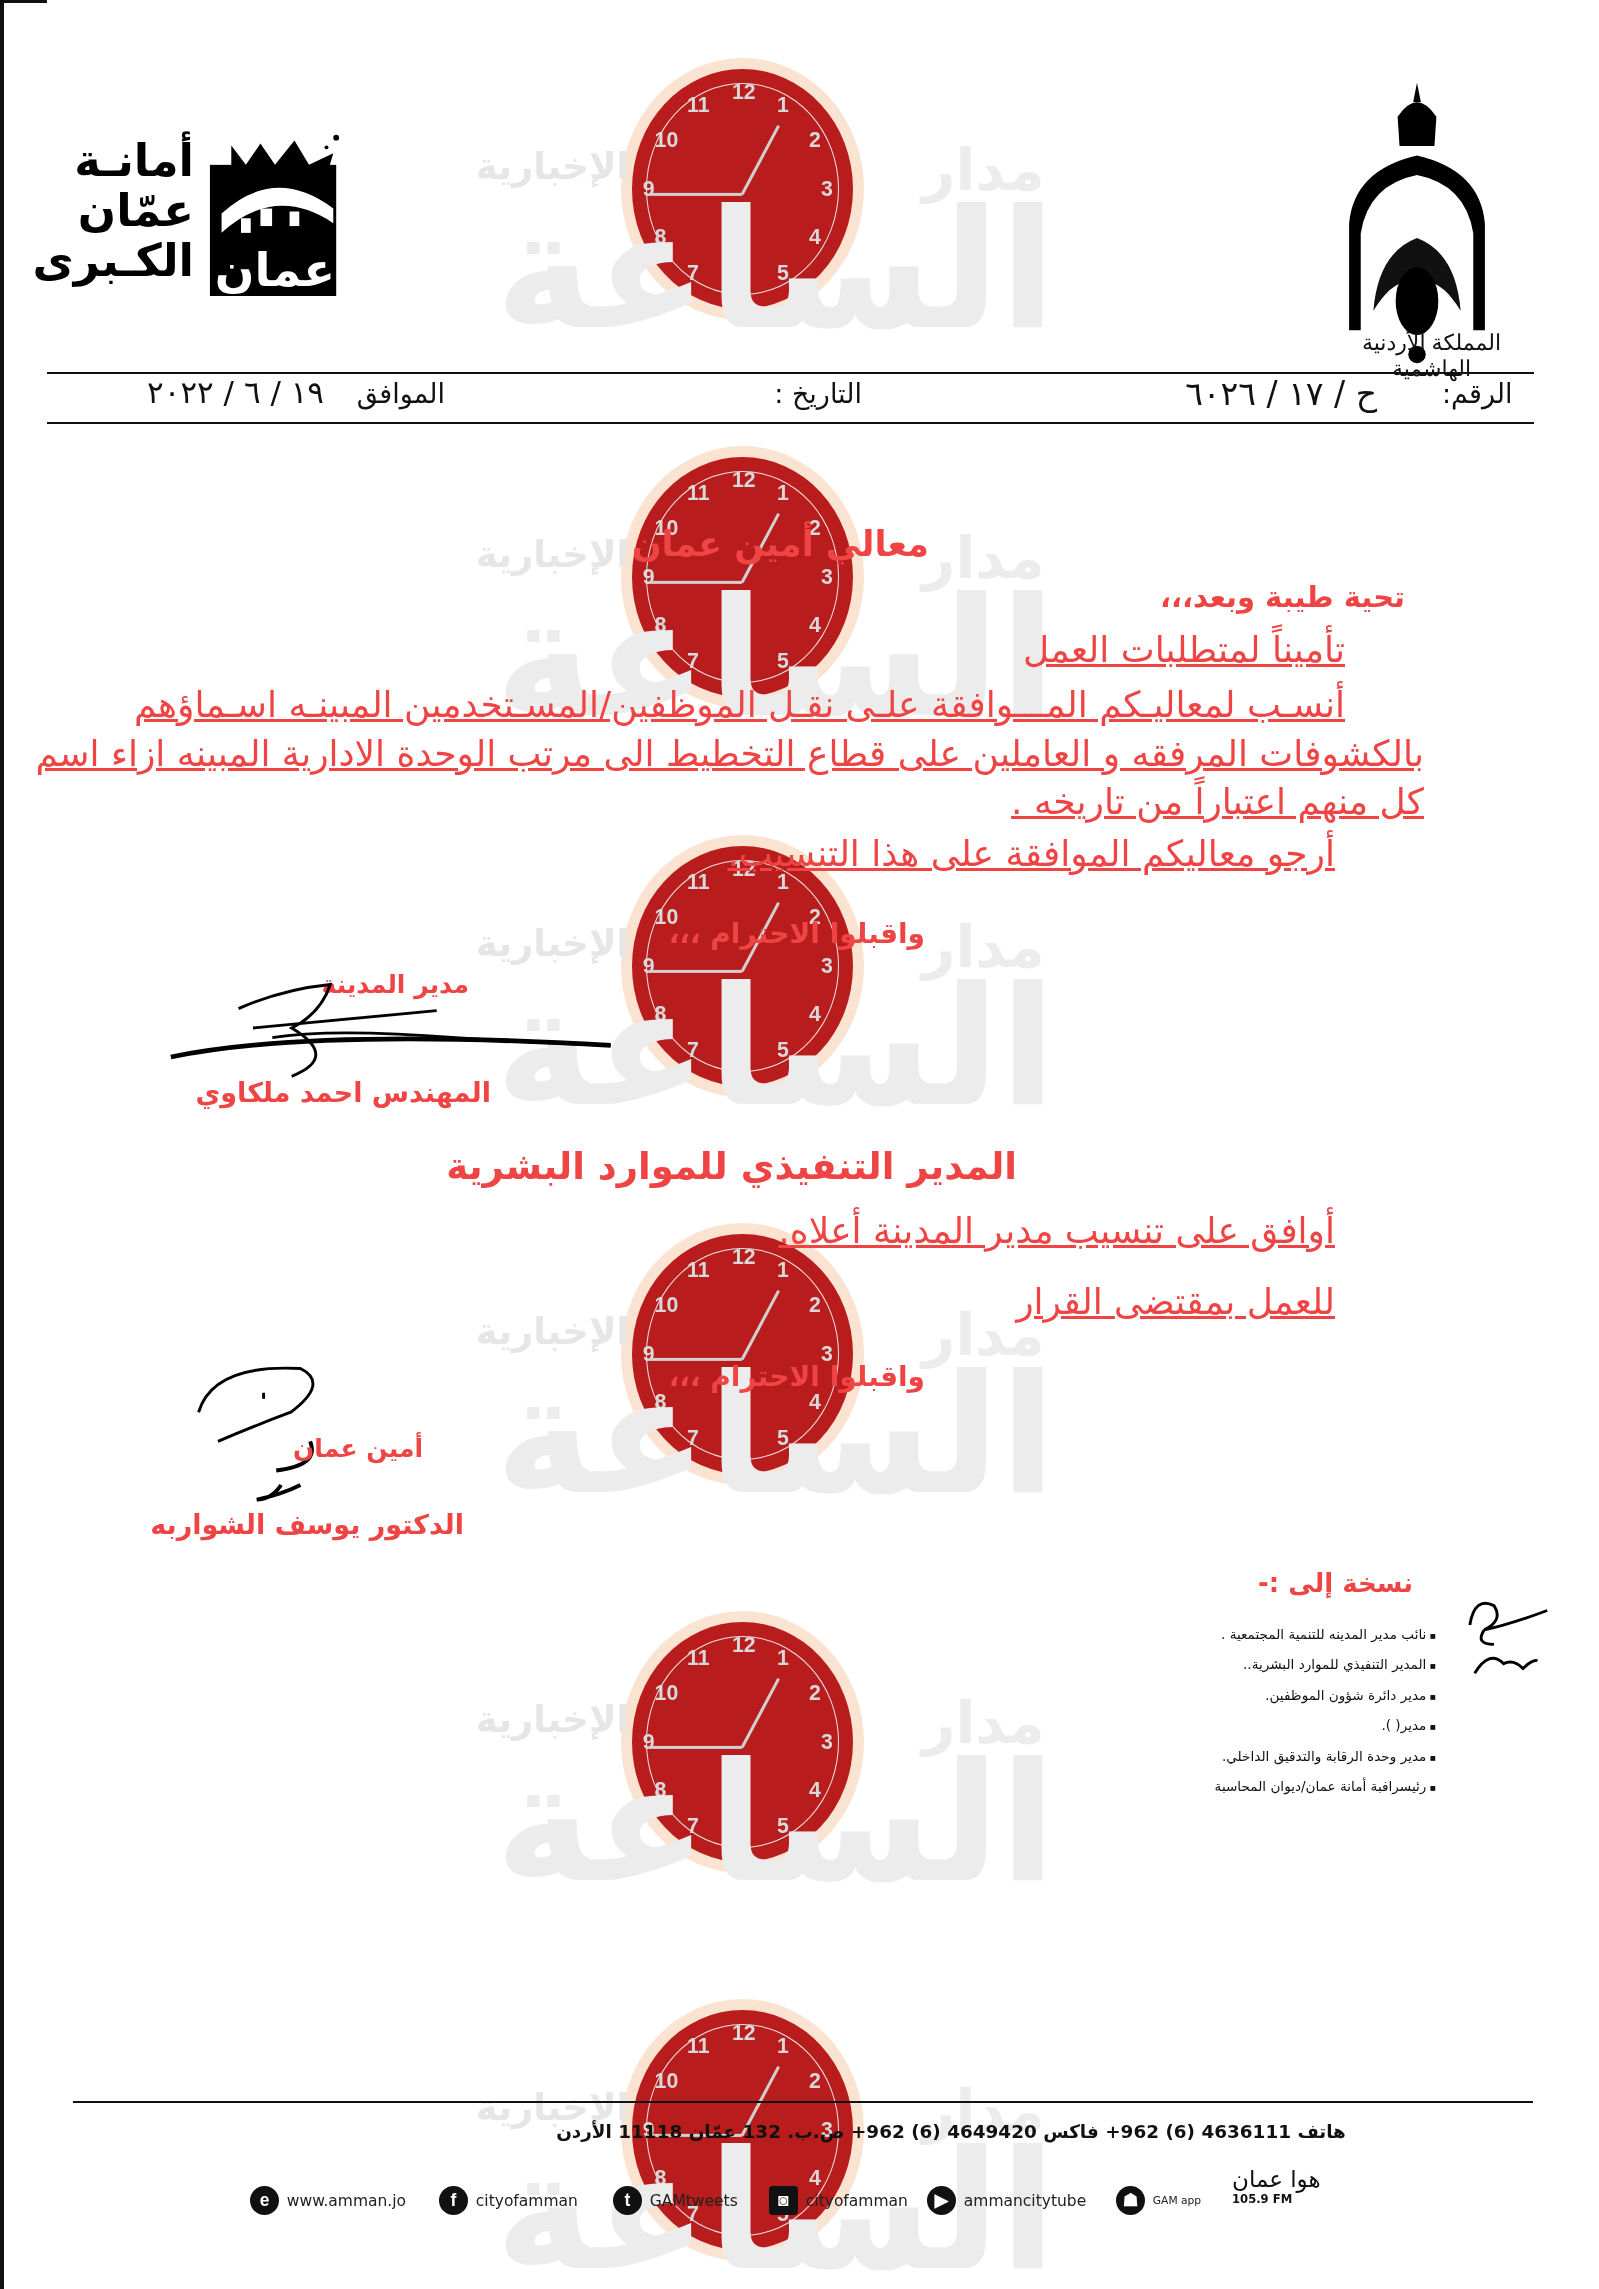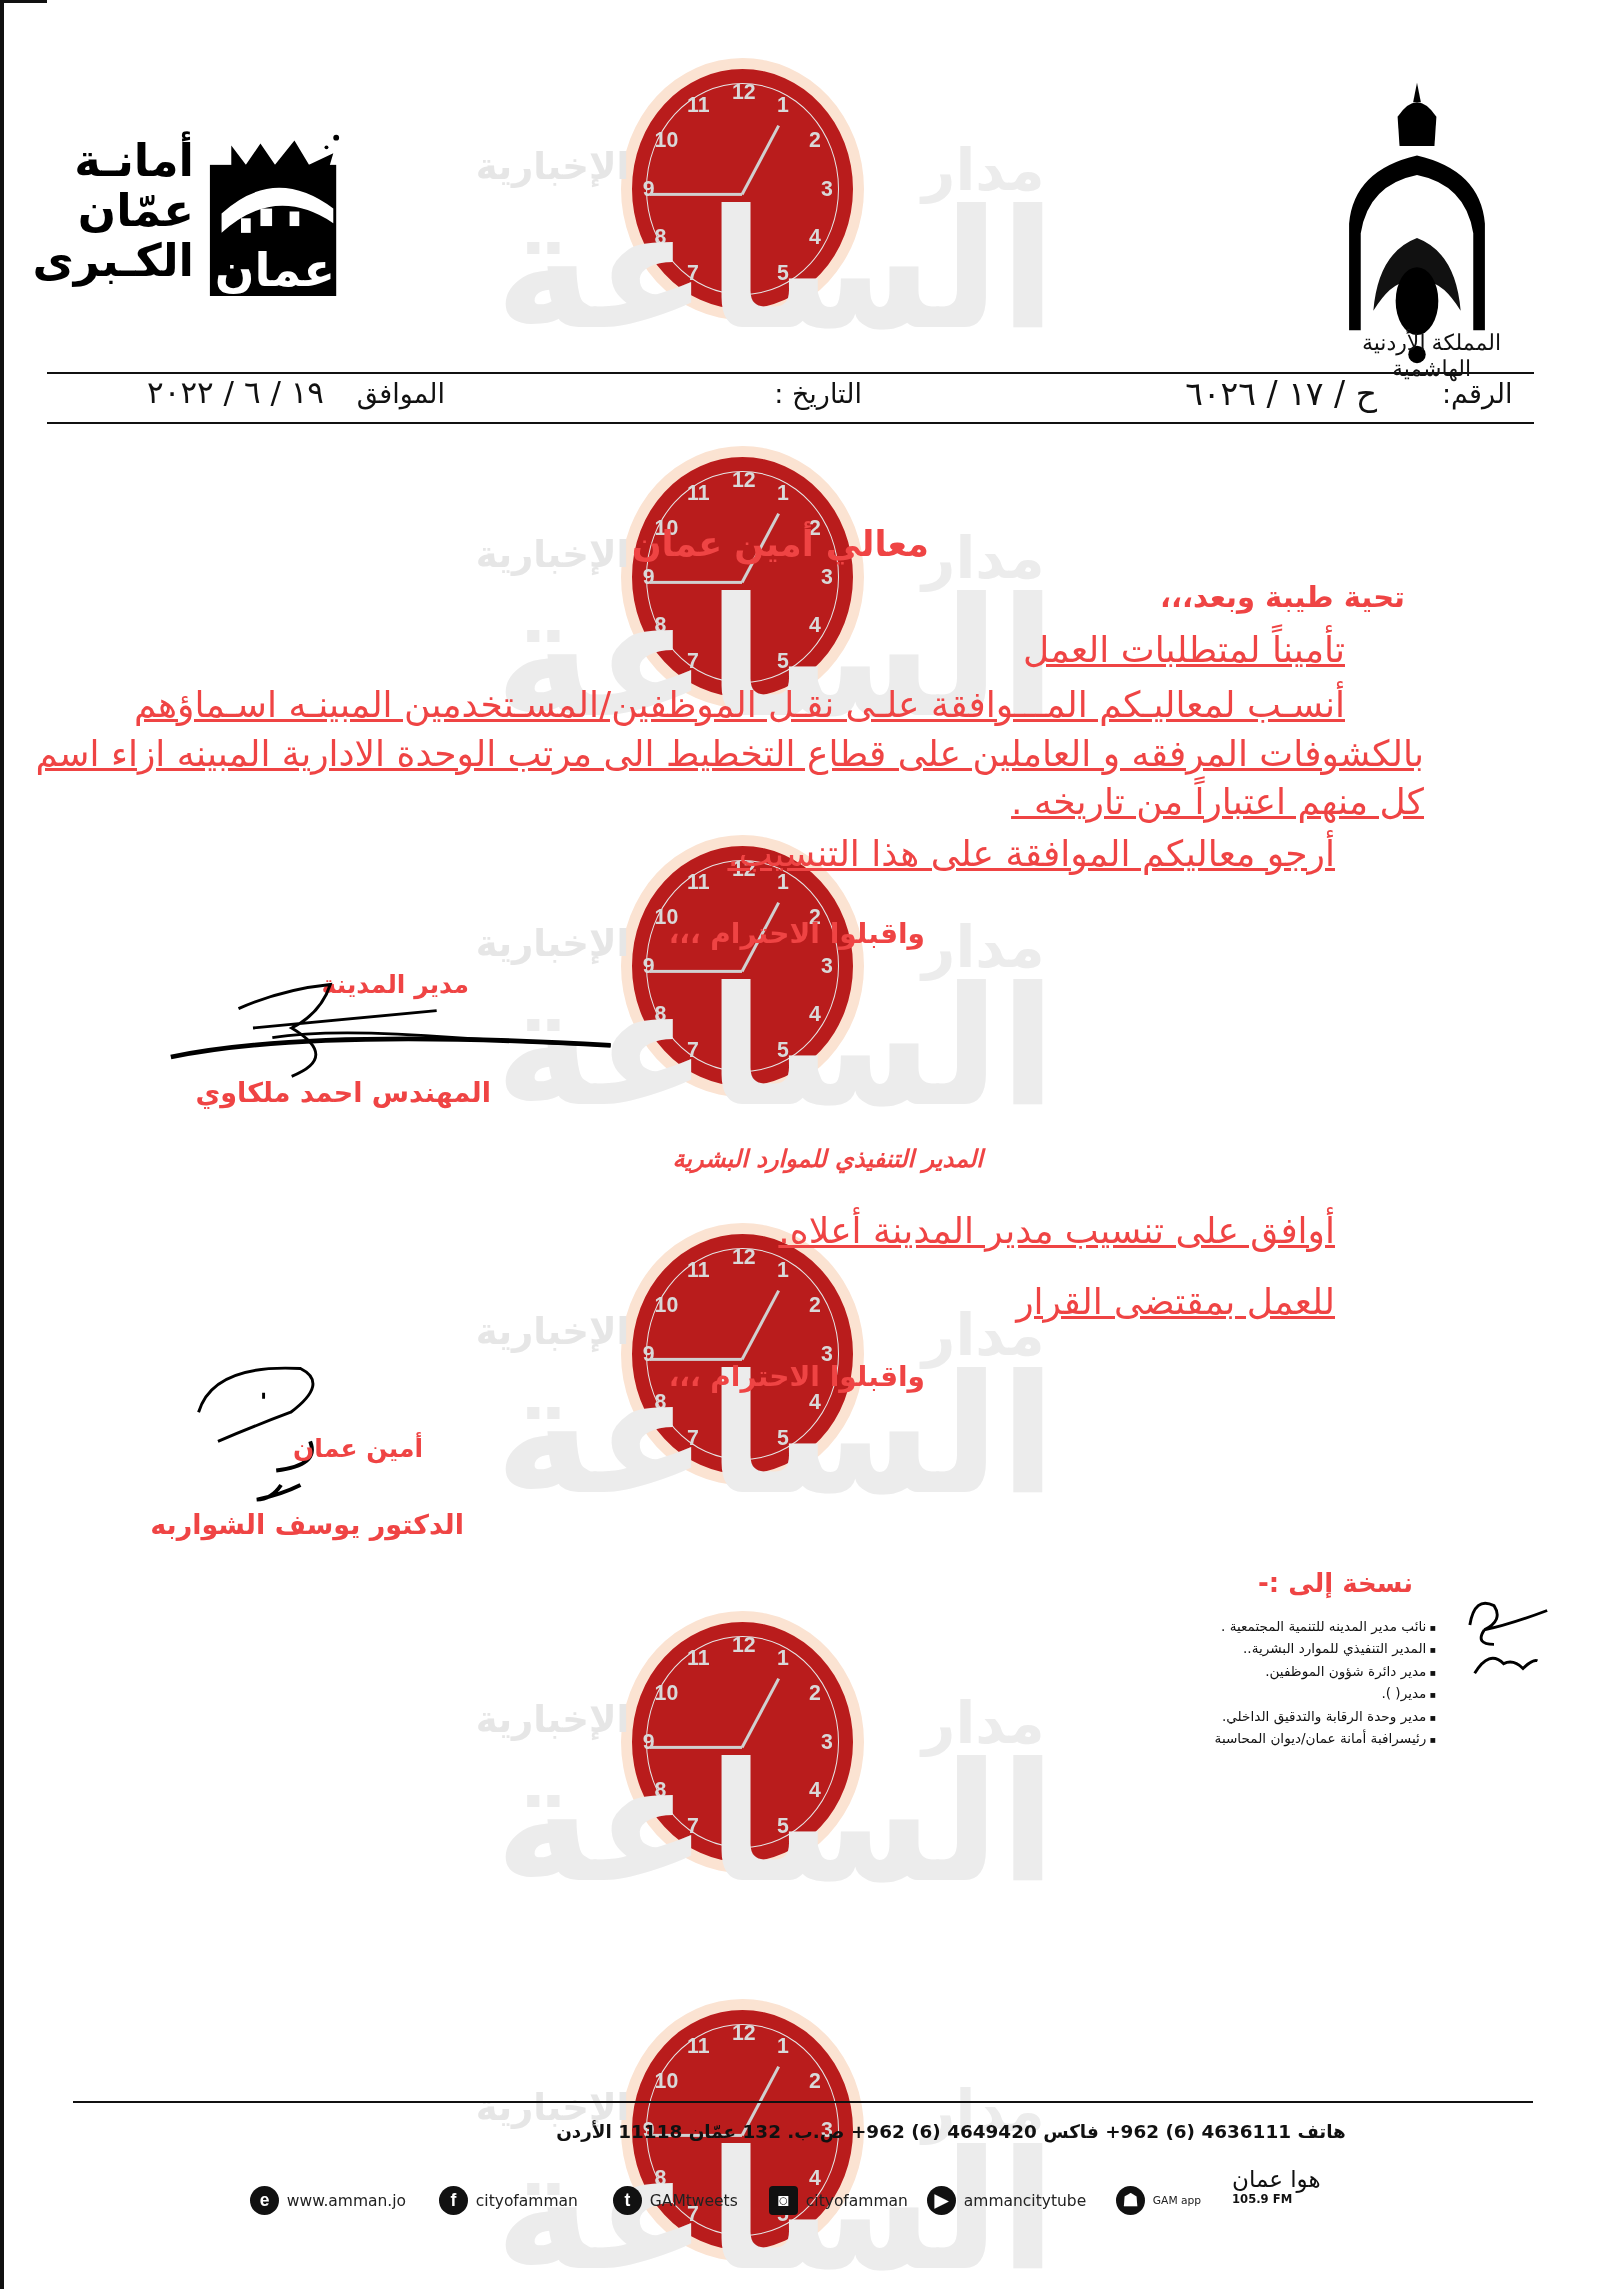--- a/index.html
+++ b/index.html
@@ -37,21 +37,21 @@
   .coat-caption { position:absolute; left:1320px; top:330px; width:223px; font-size:22px; direction:rtl; text-align:center; font-family:Liberation Sans, sans-serif; }
 
   .rule { position:absolute; height:1.9px; background:#111; }
   .ref-row { position:absolute; top:372px; left:47px; width:1485px; height:50px; direction:rtl; font-size:27px; }
   .ref-row span { position:absolute; white-space:nowrap; }
 
   .txt { position:absolute; direction:rtl; text-align:right; white-space:nowrap; color:#ef4444; }
   .bold { font-weight:bold; }
   .body-line { font-size:36px;text-decoration:underline; }
   .cc-list { position:absolute; left:1155px; top:1616px; width:281px; direction:rtl; font-size:13.6px; line-height:20.4px; }
-  .cc-list div { white-space:nowrap; }
+  .cc-list div { white-space:nowrap;margin-top:8px; }
   .cc-list div::before { content:"▪ "; font-size:9.7px; }
 
   .footer-contact { position:absolute; left:369px; top:2121px; width:1164px; direction:rtl; text-align:center; font-size:18.4px; font-weight:bold; }
   .social { position:absolute; top:2181px; height:39px; display:flex; align-items:center; gap:7.8px; font-size:15.5px; color:#222; }
   .social .ico { width:29px; height:29px; border-radius:50%; background:#111; color:#fff; display:flex; align-items:center; justify-content:center; font-weight:bold; font-size:17.5px; font-family:"Liberation Sans", sans-serif; }
   .radio { position:absolute; left:1232px; top:2166px; direction:rtl; font-size:23px; }
   .radio .fm { display:block; font-size:11.6px; font-weight:bold; text-align:left; direction:ltr; margin-left:0px; }
   .sig { position:absolute; }
 </style>
 </head>
@@ -246,21 +246,21 @@
   <div class="txt bold" style="right:674px; top:917px; font-size:28px;">واقبلوا الاحترام ،،،</div>
 
   <div class="txt bold" style="right:1130px; top:970px; font-size:25px;">مدير المدينة</div>
   <svg class="sig" style="left:165px; top:970px;" width="466" height="116" viewBox="0 0 480 120">
     <path d="M5 90 Q150 60 460 78" stroke="#000" stroke-width="5" fill="none"></path>
     <path d="M90 60 Q200 50 280 42 M75 40 Q120 20 170 15 Q160 45 130 60 Q180 90 130 110" stroke="#000" stroke-width="3" fill="none"></path>
     <path d="M110 70 Q170 60 300 70 Q380 75 460 78" stroke="#000" stroke-width="3" fill="none"></path>
   </svg>
   <div class="txt bold" style="right:1108px; top:1077px; font-size:27px;">المهندس احمد ملكاوي</div>
 
-  <div class="txt bold" style="right:616px; top:1145px; font-size:24px;font-style:italic;">المدير التنفيذي للموارد البشرية</div>
+  <div class="txt bold" style="right:582px; top:1145px; font-size:37px;">المدير التنفيذي للموارد البشرية</div>
   <div class="txt body-line" style="right:264px; top:1210px;">أوافق على تنسيب مدير المدينة أعلاه.</div>
   <div class="txt body-line" style="right:264px; top:1281px;">للعمل بمقتضى القرار</div>
   <div class="txt bold" style="right:674px; top:1360px; font-size:28px;">واقبلوا الاحترام ،،،</div>
 
   <svg class="sig" style="left:184px; top:1354px;" width="165" height="165" viewBox="0 0 170 170">
     <path d="M15 60 Q30 10 120 15 Q150 30 110 60 Q70 75 35 90 M82 40 L82 46" stroke="#000" stroke-width="3" fill="none"></path>
     <path d="M130 90 Q140 115 95 120 M100 135 Q90 150 75 150 Q100 145 120 135" stroke="#000" stroke-width="4" fill="none"></path>
   </svg>
   <div class="txt bold" style="right:1176px; top:1434px; font-size:25px;">أمين عمان</div>
   <div class="txt bold" style="right:1135px; top:1509px; font-size:27px;">الدكتور يوسف الشواربه</div>

